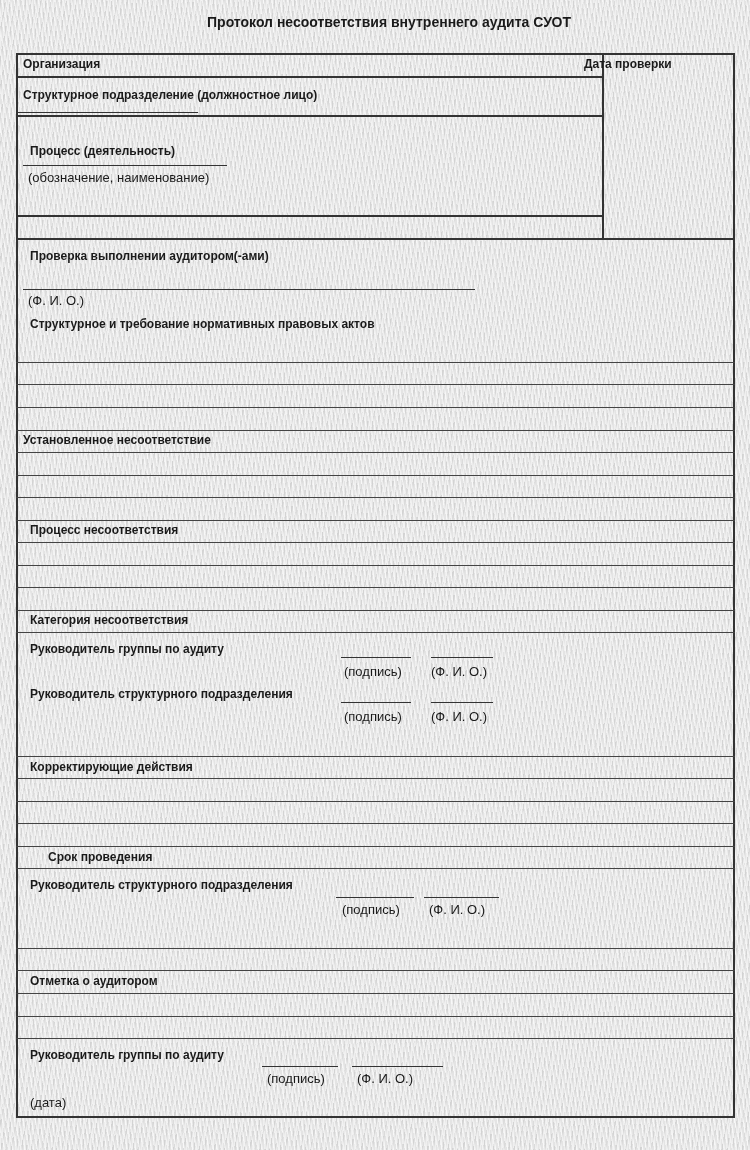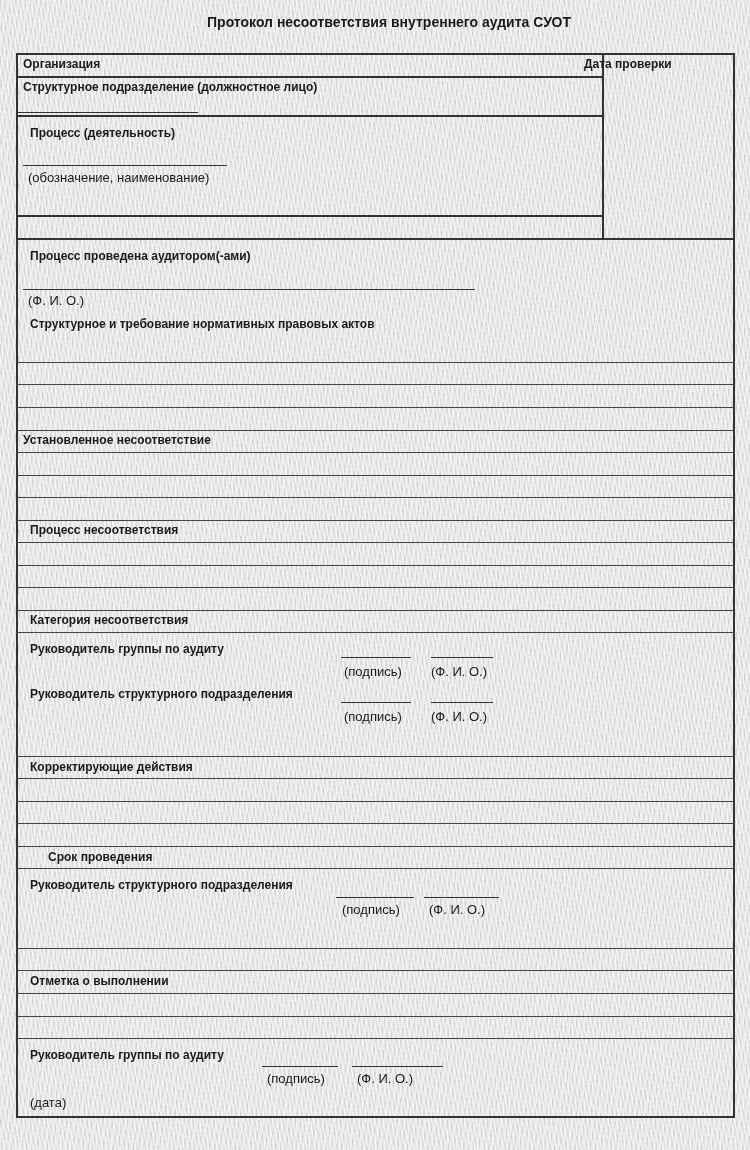--- a/index.html
+++ b/index.html
@@ -70,28 +70,28 @@
   <div class="hl" style="left:16px; width:719px; top:993px;"></div>
   <div class="hl" style="left:16px; width:719px; top:1016px;"></div>
   <div class="hl" style="left:16px; width:719px; top:1038px;"></div>
 </div>
 
 <div class="abs b" style="left:23px; top:57px;">Организация</div>
 <div class="abs b" style="left:584px; top:57px;">Дата проверки</div>
 <div class="abs" style="left:604px; top:78px; width:128px; height:158px;"></div>
 <div class="abs" style="left:140px; top:55px; width:460px; height:20px;"></div>
 
-<div class="abs b" style="left:23px; top:80px;">Структурное подразделение (должностное лицо)</div>
+<div class="abs b" style="left:23px; top:88px;">Структурное подразделение (должностное лицо)</div>
 <div class="ul" style="left:18px; width:180px; top:112px;"></div>
 
-<div class="abs b" style="left:30px; top:126px;">Процесс (деятельность)</div>
+<div class="abs b" style="left:30px; top:144px;">Процесс (деятельность)</div>
 <div class="ul" style="left:23px; width:204px; top:165px;"></div>
 <div class="abs n" style="left:28px; top:170px;">(обозначение, наименование)</div>
 
-<div class="abs b" style="left:30px; top:249px;">Процесс проведена аудитором(-ами)</div>
+<div class="abs b" style="left:30px; top:249px;">Проверка выполнении аудитором(-ами)</div>
 <div class="ul" style="left:23px; width:452px; top:289px;"></div>
 <div class="abs n" style="left:28px; top:293px;">(Ф. И. О.)</div>
 <div class="abs b" style="left:30px; top:317px;">Структурное и требование нормативных правовых актов</div>
 
 <div class="abs b" style="left:23px; top:433px;">Установленное несоответствие</div>
 <div class="abs b" style="left:30px; top:523px;">Процесс несоответствия</div>
 <div class="abs b" style="left:30px; top:613px;">Категория несоответствия</div>
 
 <div class="abs b" style="left:30px; top:642px;">Руководитель группы по аудиту</div>
 <div class="ul" style="left:341px; width:70px; top:657px;"></div>
@@ -107,19 +107,19 @@
 
 <div class="abs b" style="left:30px; top:760px;text-align:center;">Корректирующие действия</div>
 
 <div class="abs b" style="left:48px; top:850px;">Срок проведения</div>
 <div class="abs b" style="left:30px; top:878px;">Руководитель структурного подразделения</div>
 <div class="ul" style="left:336px; width:78px; top:897px;"></div>
 <div class="ul" style="left:424px; width:75px; top:897px;"></div>
 <div class="abs n" style="left:342px; top:902px;">(подпись)</div>
 <div class="abs n" style="left:429px; top:902px;">(Ф. И. О.)</div>
 
-<div class="abs b" style="left:30px; top:974px;">Отметка о выполнении</div>
+<div class="abs b" style="left:30px; top:974px;">Отметка о аудитором</div>
 <div class="abs b" style="left:30px; top:1048px;">Руководитель группы по аудиту</div>
 <div class="ul" style="left:262px; width:76px; top:1066px;"></div>
 <div class="ul" style="left:352px; width:91px; top:1066px;"></div>
 <div class="abs n" style="left:267px; top:1071px;">(подпись)</div>
 <div class="abs n" style="left:357px; top:1071px;">(Ф. И. О.)</div>
 <div class="abs n" style="left:30px; top:1095px;">(дата)</div>
 
 </body></html>

